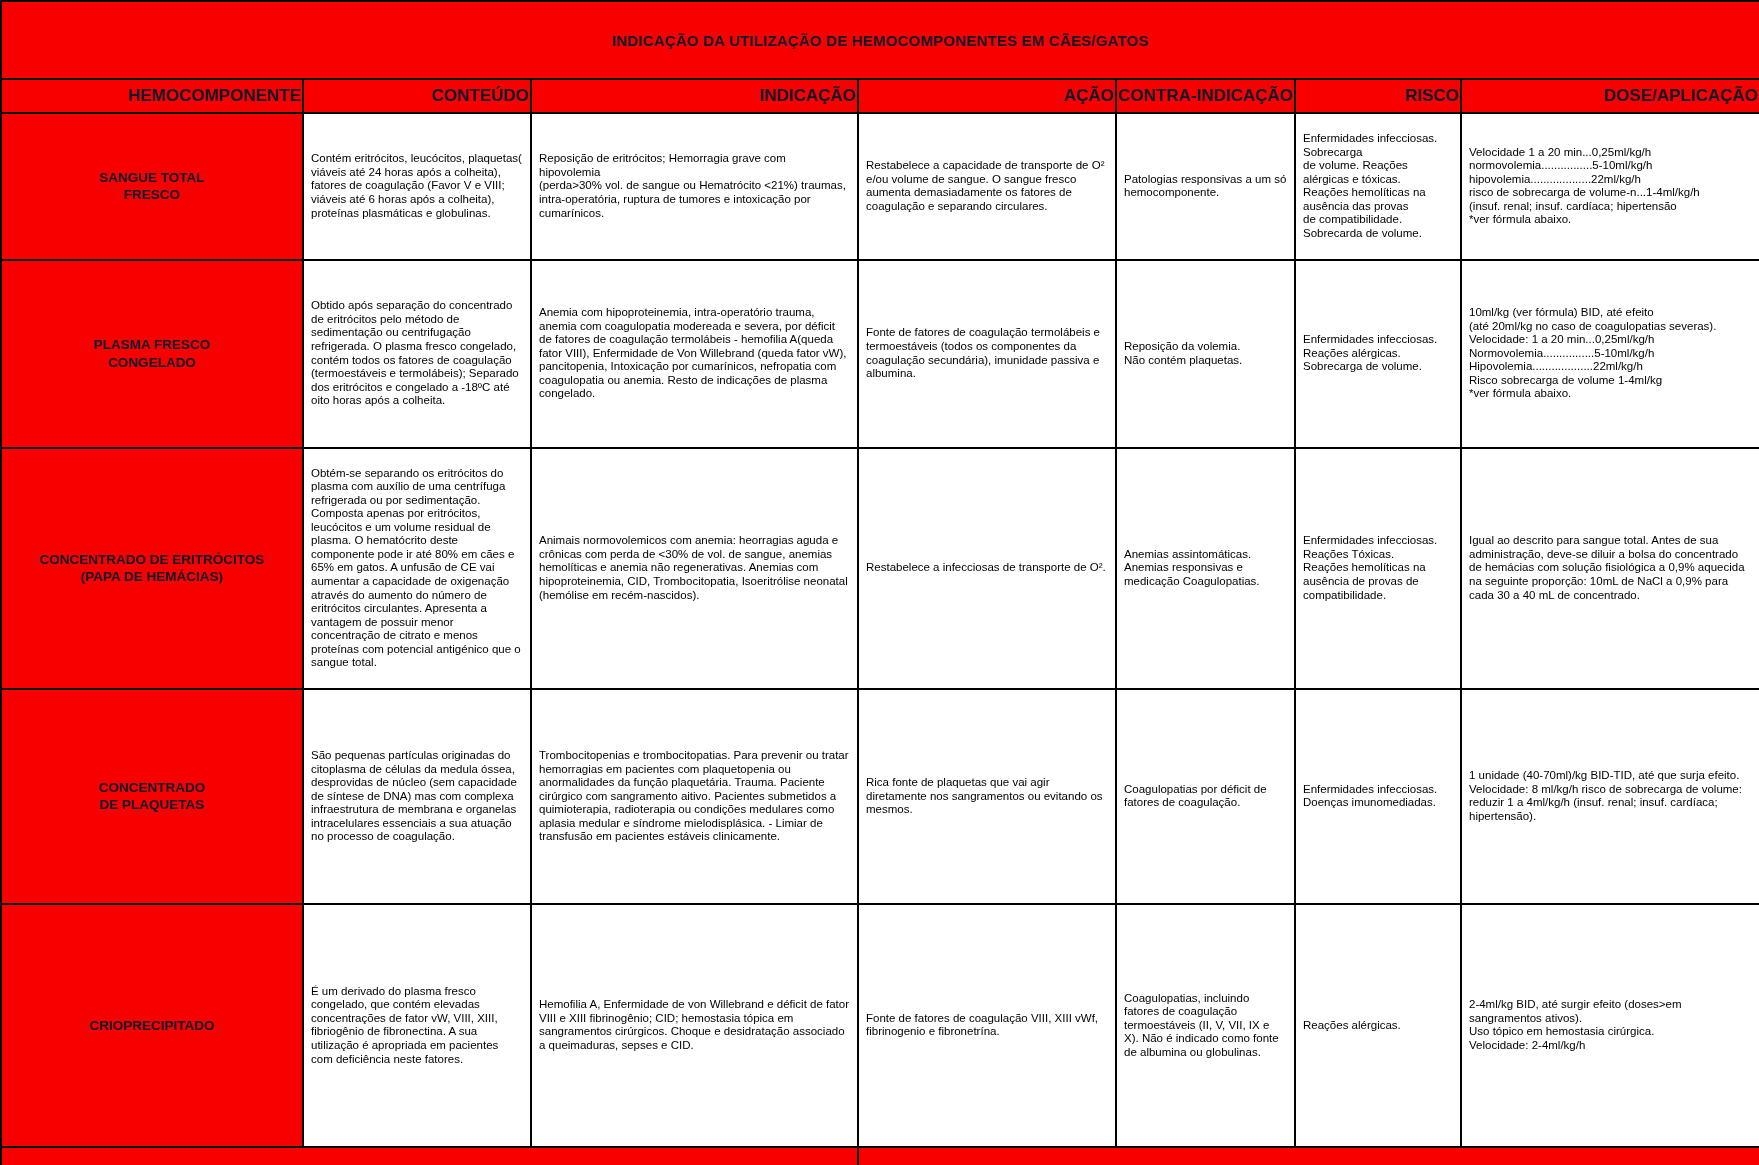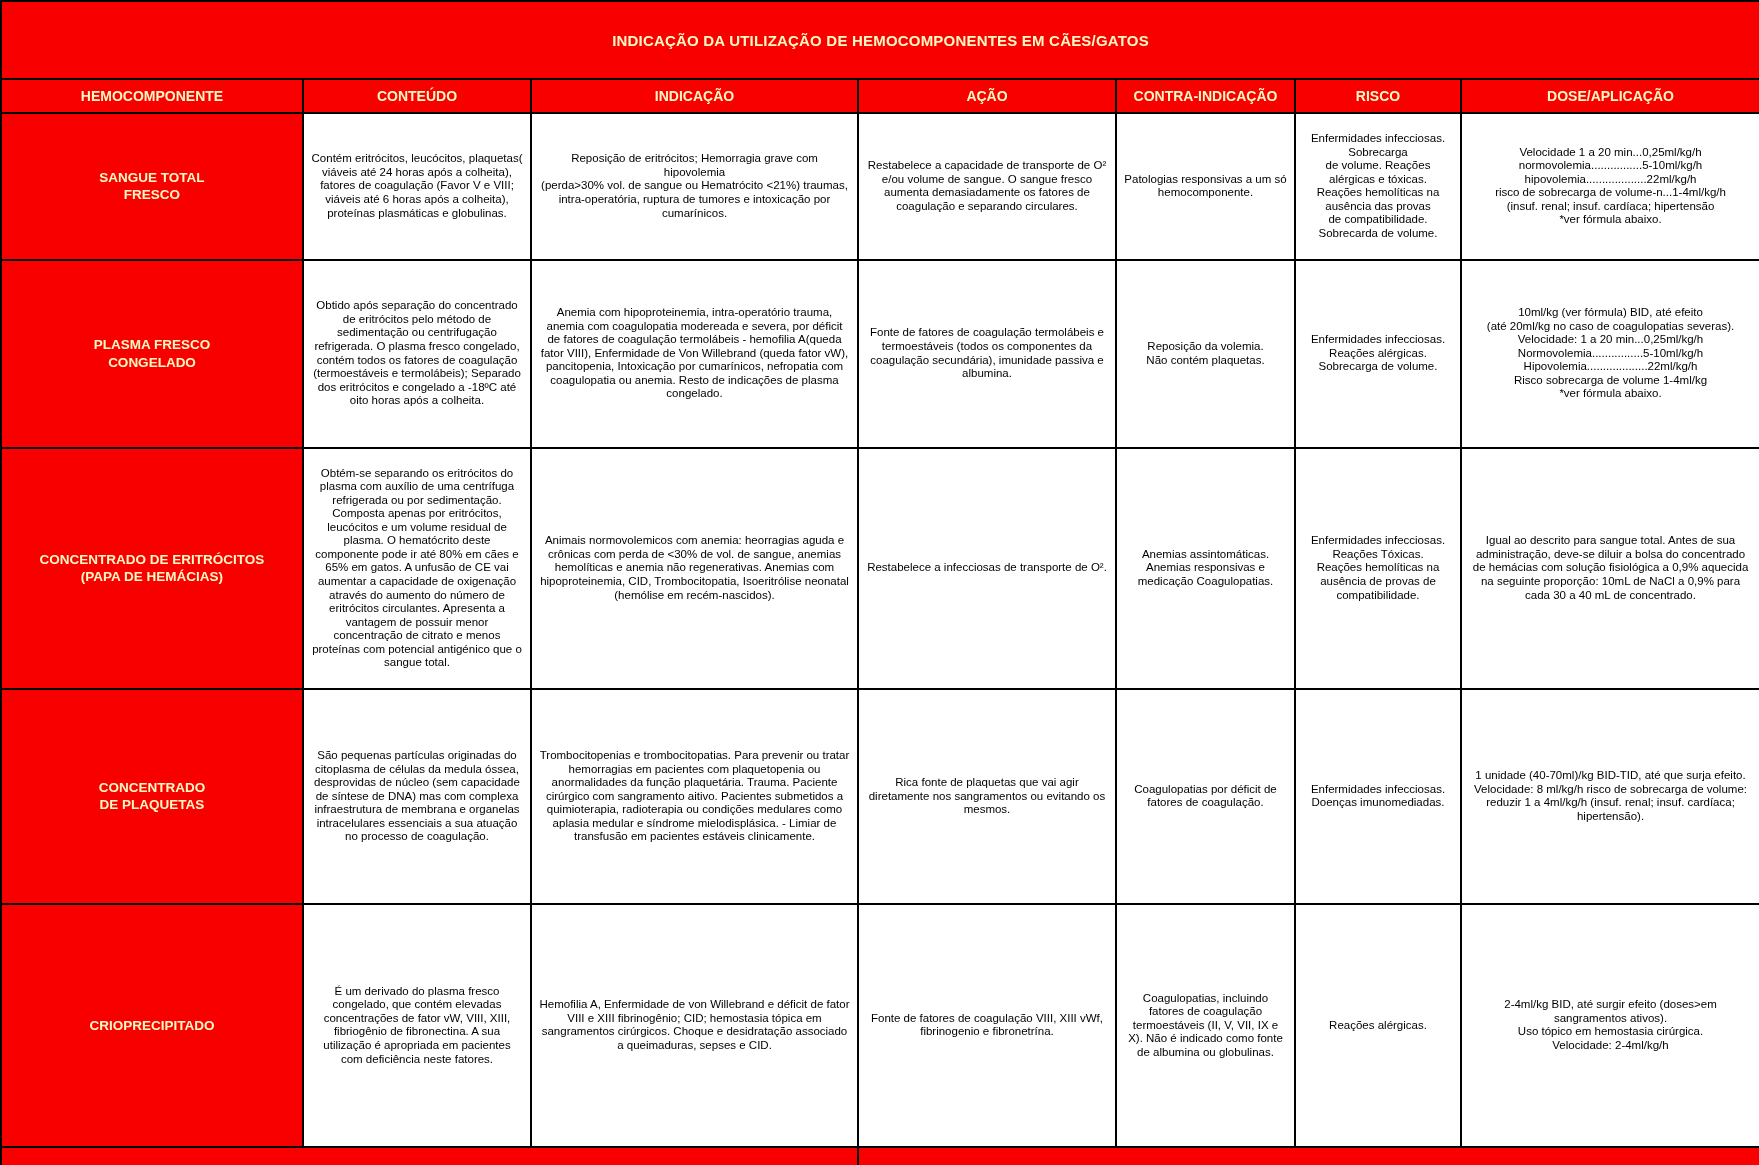--- a/index.html
+++ b/index.html
@@ -20,46 +20,47 @@
     width: 1759px;
     height: 1165px;
   }
   table.hemo td {
     border: 2px solid #000000;
     vertical-align: middle;
     overflow: hidden;
   }
   .red {
     background: #F80000;
-    color: #fef9c3;
+    color: #0f172a;
     font-weight: bold;
     text-align: center;
     margin-left: 12px;
   }
   .title-cell {
     font-size: 15px;
     letter-spacing: 0.2px;
   }
   .head-cell {
-    font-size: 14px;
+    font-size: 17px;
+    text-align: right;
   }
   .rowhead-cell {
     font-size: 13.5px;
     white-space: pre-line;
     line-height: 1.3;
     padding: 9px 8px;
   }
   .body-cell {
     background: #ffffff;
     color: #000000;
     font-size: 11.5px;
     line-height: 1.18;
     padding: 18px 7px;
     white-space: pre-line;
-    text-align: center;
+    text-align: left;
     vertical-align: middle;
   }
   .footer-cell {
     font-size: 15px;
     font-weight: normal;
   }
 </style>
 </head>
 <body>
 

